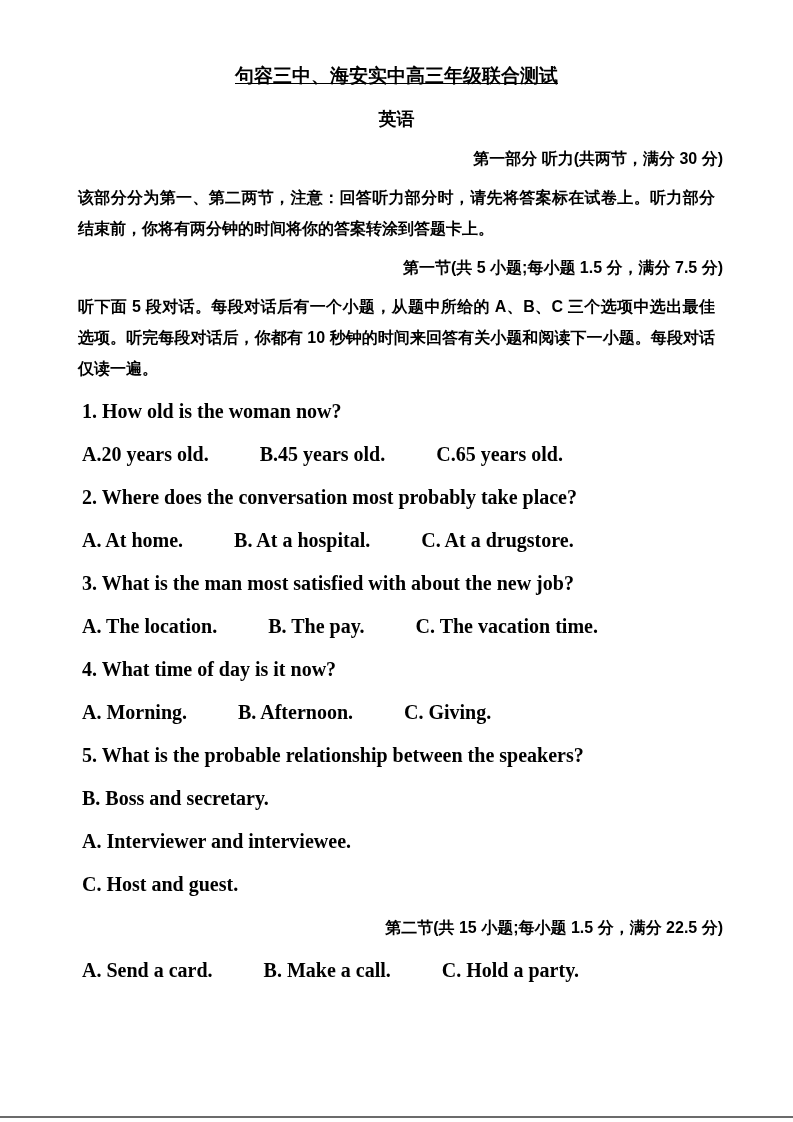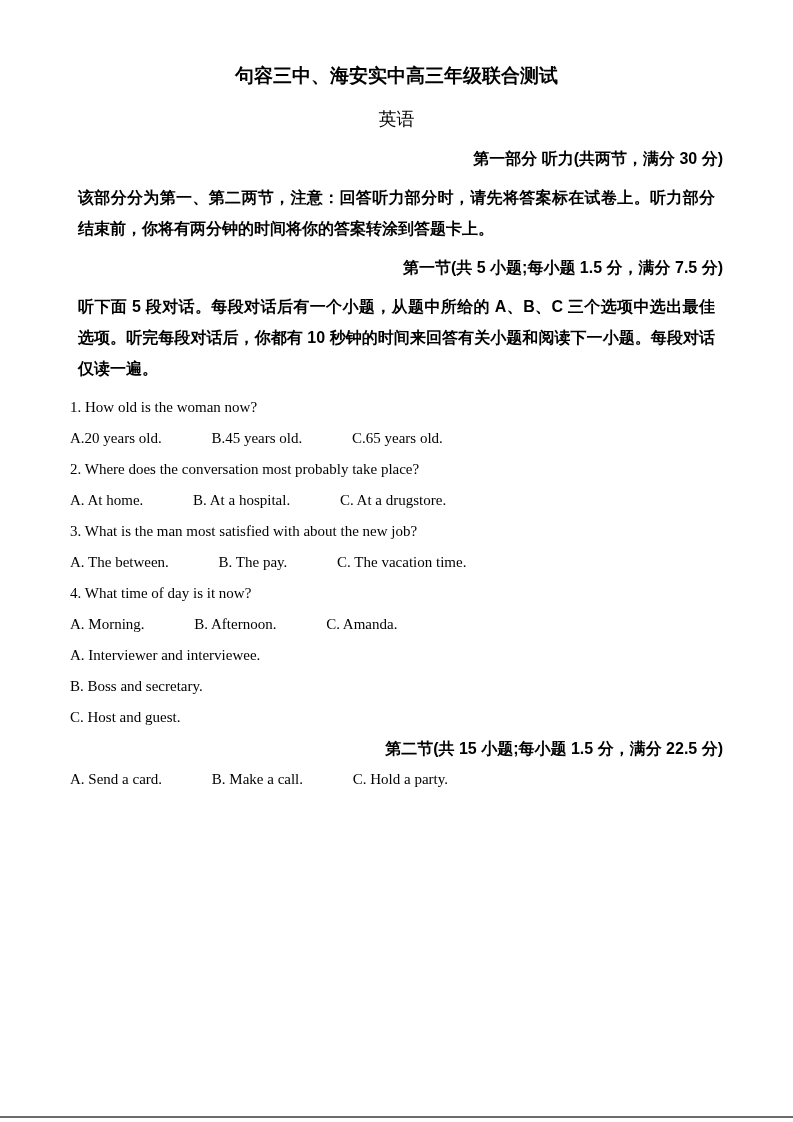--- a/index.html
+++ b/index.html
@@ -18,48 +18,49 @@
   }
   .content {
     padding: 62px 70px 0 70px;
   }
   .doc-title {
     text-align: center;
     font-size: 19px;
     line-height: 28px;
     font-weight: 700;
     margin: 0 0 15px 0;
+    text-decoration: underline;
   }
   .doc-subtitle {
     text-align: center;
     font-size: 18px;
     line-height: 28px;
-    font-weight: 400;
+    font-weight: 700;
     margin: 0 0 10px 0;
   }
   .zh {
     font-size: 16px;
     line-height: 31px;
     font-weight: 700;
     font-family: "Liberation Sans", sans-serif;
     text-align: right;
   }
   .zh-para {
     text-align: justify;
     margin: 8px;
   }
   .zh-heading {
     margin: 0;
   }
   .en-line {
     font-family: "Liberation Serif", serif;
-    font-size: 15px;
+    font-size: 20px;
     line-height: 31px;
-    font-weight: 400;
-    margin: 0;
+    font-weight: 700;
+    margin: 12px;
     white-space: nowrap;
   }
   .options-inline .opt {
     display: inline-block;
     margin-right: 46px;
   }
   .options-inline .opt:last-child {
     margin-right: 0;
   }
   .page-divider {
@@ -100,38 +101,39 @@
       <p class="en-line options-inline">
         <span class="opt">A. At home.</span>
         <span class="opt">B. At a hospital.</span>
         <span class="opt">C. At a drugstore.</span>
       </p>
     </div>
 
     <div>
       <p class="en-line">3. What is the man most satisfied with about the new job?</p>
       <p class="en-line options-inline">
-        <span class="opt">A. The between.</span>
+        <span class="opt">A. The location.</span>
         <span class="opt">B. The pay.</span>
         <span class="opt">C. The vacation time.</span>
       </p>
     </div>
 
     <div>
       <p class="en-line">4. What time of day is it now?</p>
       <p class="en-line options-inline">
         <span class="opt">A. Morning.</span>
         <span class="opt">B. Afternoon.</span>
-        <span class="opt">C. Amanda.</span>
+        <span class="opt">C. Giving.</span>
       </p>
     </div>
 
     <div>
+      <p class="en-line">5. What is the probable relationship between the speakers?</p>
+      <p class="en-line">B. Boss and secretary.</p>
       <p class="en-line">A. Interviewer and interviewee.</p>
-      <p class="en-line">B. Boss and secretary.</p>
       <p class="en-line">C. Host and guest.</p>
     </div>
 
     <p class="zh zh-heading">第二节(共 15 小题;每小题 1.5 分，满分 22.5 分)</p>
 
     <div>
       <p class="en-line options-inline">
         <span class="opt">A. Send a card.</span>
         <span class="opt">B. Make a call.</span>
         <span class="opt">C. Hold a party.</span>

